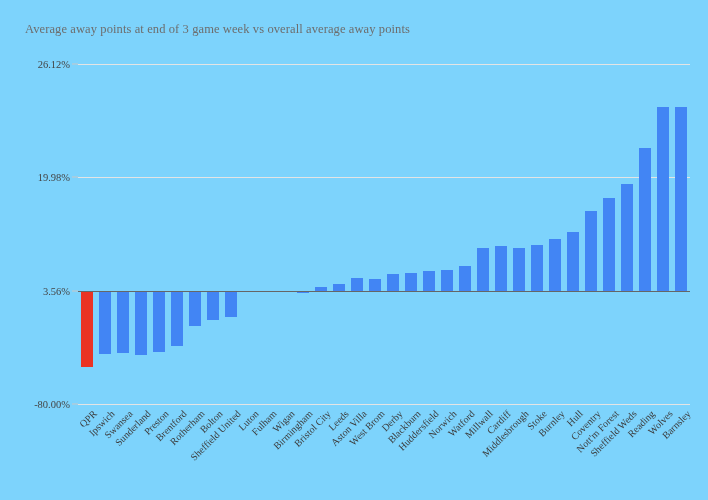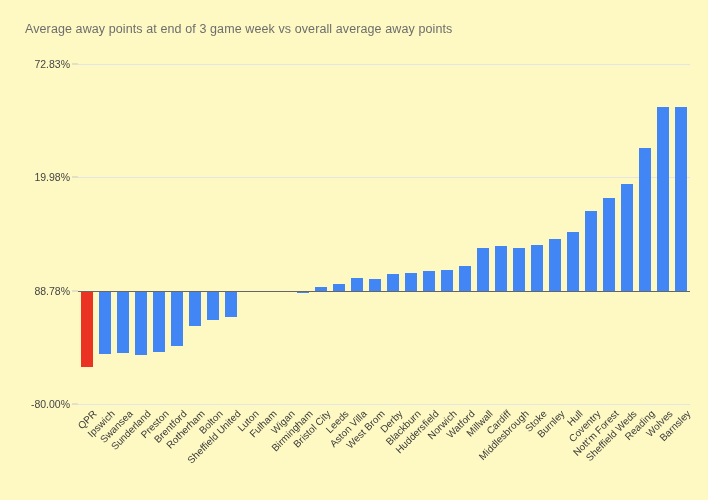--- a/index.html
+++ b/index.html
@@ -10,21 +10,22 @@
   body {
     width: 708px;
     height: 500px;
     font-family: "Liberation Sans", sans-serif;
     overflow: hidden;
     position: relative;
   }
   #chart-root {
     position: absolute;
     inset: 0;
-    background: #fef9c3;
+    background: #7dd3fc;
+    font-family: Liberation Serif, serif;
   }
   #chart-title {
     position: absolute;
     left: 25px;
     top: 22px;
     font-size: 12.5px;
     color: #6d6d6d;
     letter-spacing: 0.1px;
     white-space: nowrap;
   }
@@ -118,25 +119,25 @@
   <div id="plot-area">
     <div id="grid-layer">
         <div class="gridline" style="top: 340px;"></div>
         <div class="gridline baseline" style="top: 226.667px;"></div>
         <div class="gridline" style="top: 113.333px;"></div>
         <div class="gridline" style="top: 0px;"></div>
       </div>
     <div id="ticks-layer">
         <div class="ytick-row" style="top: 340px;">-80.00%</div>
         <div class="tick-stub" style="top: 340px;"></div>
-        <div class="ytick-row" style="top: 226.667px;">88.78%</div>
+        <div class="ytick-row" style="top: 226.667px;">3.56%</div>
         <div class="tick-stub" style="top: 226.667px;"></div>
         <div class="ytick-row" style="top: 113.333px;">19.98%</div>
         <div class="tick-stub" style="top: 113.333px;"></div>
-        <div class="ytick-row" style="top: 0px;">72.83%</div>
+        <div class="ytick-row" style="top: 0px;">26.12%</div>
         <div class="tick-stub" style="top: 0px;"></div>
       </div>
     <div id="bars-layer">
         <div class="bar-slot" style="left: 0px; width: 18px;">
           <div class="bar highlight" title="QPR" style="top: 226.667px; height: 75.9333px;"></div>
         </div>
         <div class="bar-slot" style="left: 18px; width: 18px;">
           <div class="bar" title="Ipswich" style="top: 226.667px; height: 63.4667px;"></div>
         </div>
         <div class="bar-slot" style="left: 36px; width: 18px;">

